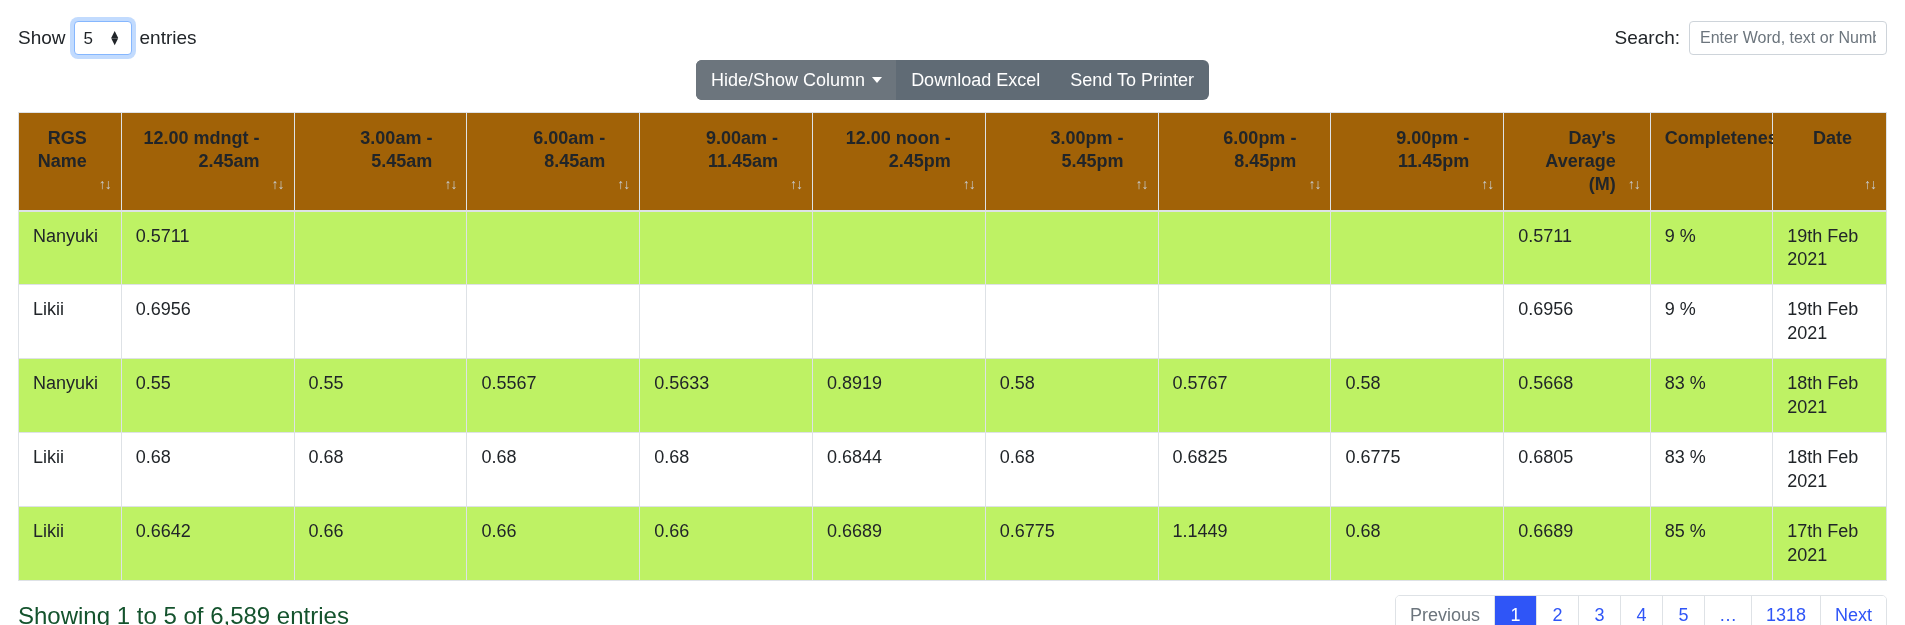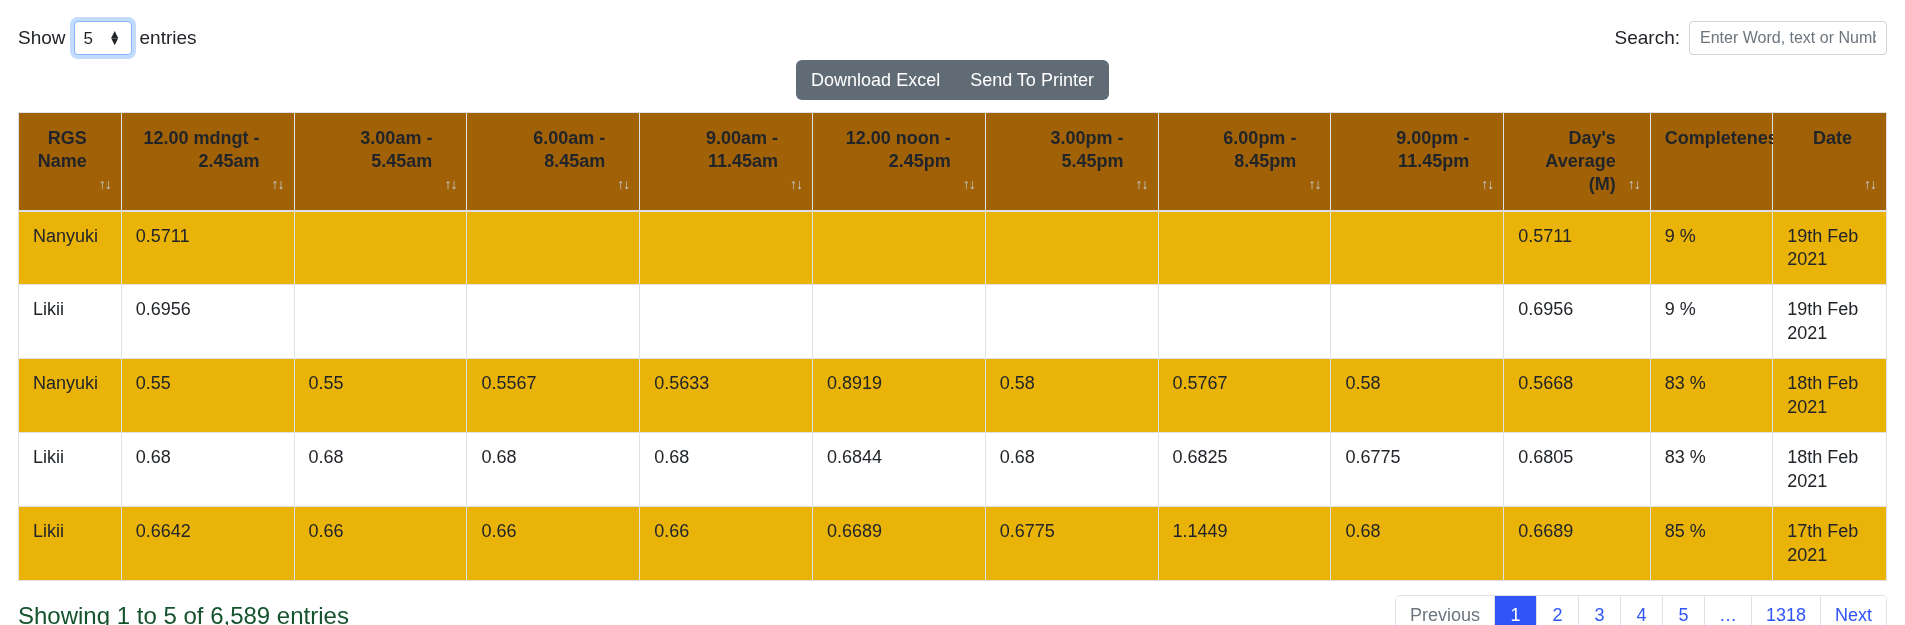--- a/index.html
+++ b/index.html
@@ -150,21 +150,21 @@
     letter-spacing: -1px;
     font-weight: normal;
   }
   table.dt tbody td {
     font-size: 18px;
     color: #212529;
     padding: 13px 12px 13px 14px;
     line-height: 1.3;
     height: 74px;
   }
-  tbody tr.odd td { background: #eab308; }
+  tbody tr.odd td { background: #bef264; }
   tbody tr.even td { background: #ffffff; }
 
   
   col.c-name { width: 94px; }
   col.c-slot { width: 158px; }
   col.c-avg  { width: 134px; }
   col.c-comp { width: 112px; }
   col.c-date { width: 104px; }
 
   
@@ -219,20 +219,24 @@
     </div>
 
     <div class="search-box">
       <span class="slabel">Search:</span>
       <input class="search-input" type="text" placeholder="Enter Word, text or Number" style="">
     </div>
   </div>
 
   <div class="toolbar-wrap">
     <div class="toolbar">
+      <button class="tbtn first">
+        <span>Hide/Show Column</span>
+        <span class="caret"></span>
+      </button>
       <button class="tbtn">Download Excel</button>
       <button class="tbtn">Send To Printer</button>
     </div>
   </div>
 
   <div class="table-wrap">
     <table class="dt">
       <colgroup>
         <col class="c-name">
           <col class="c-slot">

